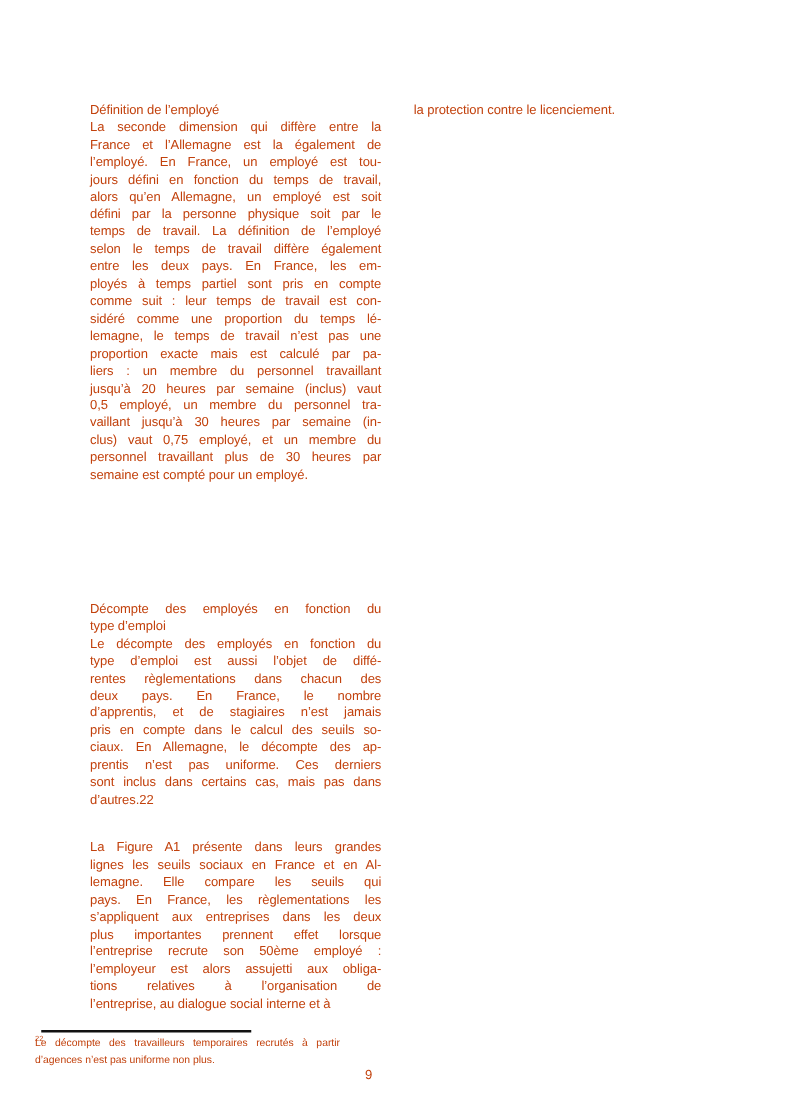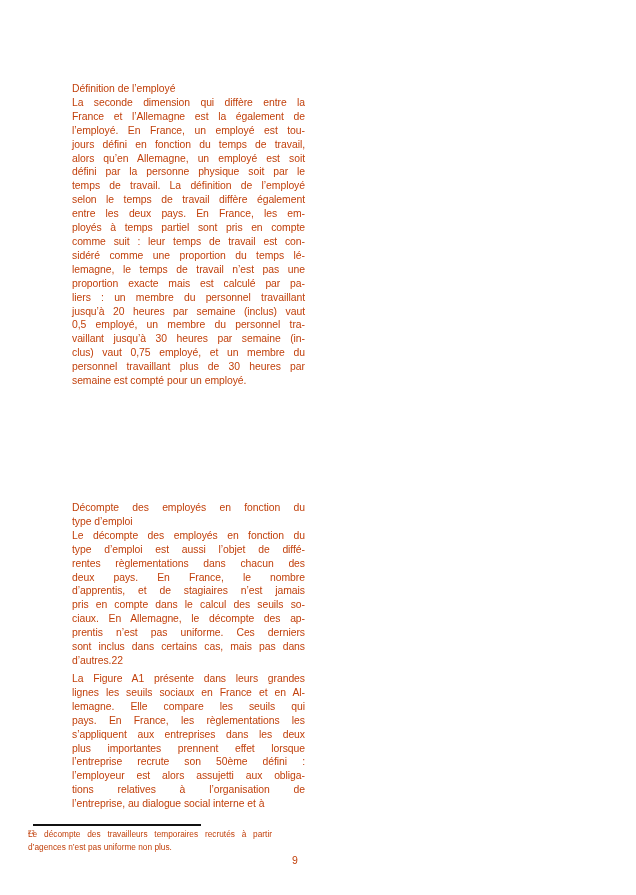--- a/index.html
+++ b/index.html
@@ -22,21 +22,21 @@
     line-height: 13.9px;
     text-align: justify;
     text-align-last: justify;
     white-space: normal;
     letter-spacing: -0.05px;
   }
   .lines .line.last {
     text-align-last: left;
   }
   #section1      { left: 72px;  top: 82px;  width: 233px; }
-  #section2      { left: 72px;  top: 501px; width: 233px; }
+  #section2      { left: 72px;  top: 481px; width: 233px; }
   #section2-para2{ left: 72px;  top: 672px; width: 233px; }
   #right-col     { left: 331px; top: 82px;  width: 233px; }
   #footnote-rule {
     left: 33px; top: 824px; width: 168px; height: 2px;
     background: #111111;
   }
   #footnote {
     left: 16px; top: 828px; width: 244px; margin-left: 12px;
   }
   #footnote .line {
@@ -112,26 +112,29 @@
       </div>
   </div>
 
   <div id="section2-para2" class="abs lines">
       <div class="line">La Figure A1 présente dans leurs grandes</div>
       <div class="line">lignes les seuils sociaux en France et en Al-</div>
       <div class="line">lemagne. Elle compare les seuils qui</div>
       <div class="line">pays. En France, les règlementations les</div>
       <div class="line">s’appliquent aux entreprises dans les deux</div>
       <div class="line">plus importantes prennent effet lorsque</div>
-      <div class="line">l’entreprise recrute son 50ème défini :</div>
+      <div class="line">l’entreprise recrute son 50ème employé :</div>
       <div class="line">l’employeur est alors assujetti aux obliga-</div>
       <div class="line">tions relatives à l’organisation de</div>
       <div class="line last">l’entreprise, au dialogue social interne et à</div>
     </div>
 
+  <div id="right-col" class="abs lines">
+      <div class="line last">la protection contre le licenciement.</div>
+    </div>
 
   <div id="footnote-rule" class="abs"></div>
 
   <div id="footnote" class="abs lines">
     <span id="footnote-marker">22</span>
   <div class="line">Le décompte des travailleurs temporaires recrutés à partir</div>
       <div class="line last">d’agences n’est pas uniforme non plus.</div>
     </div>
 
   <div id="page-number" class="abs">9</div>

